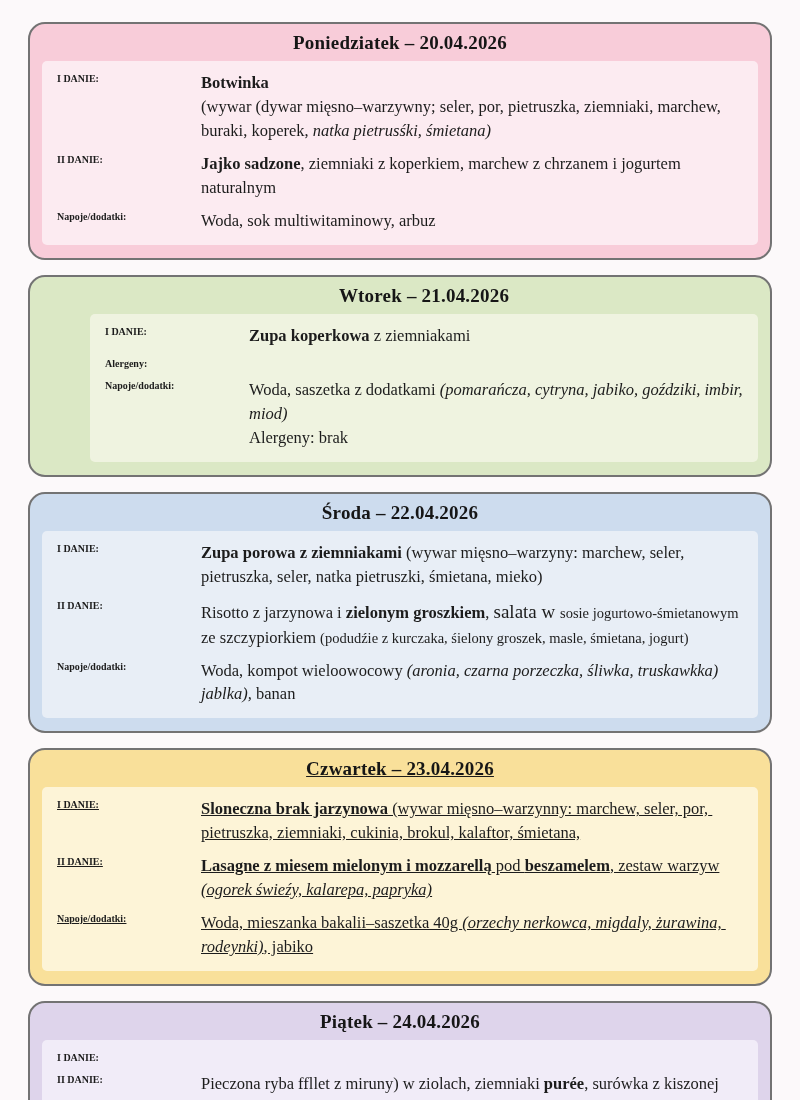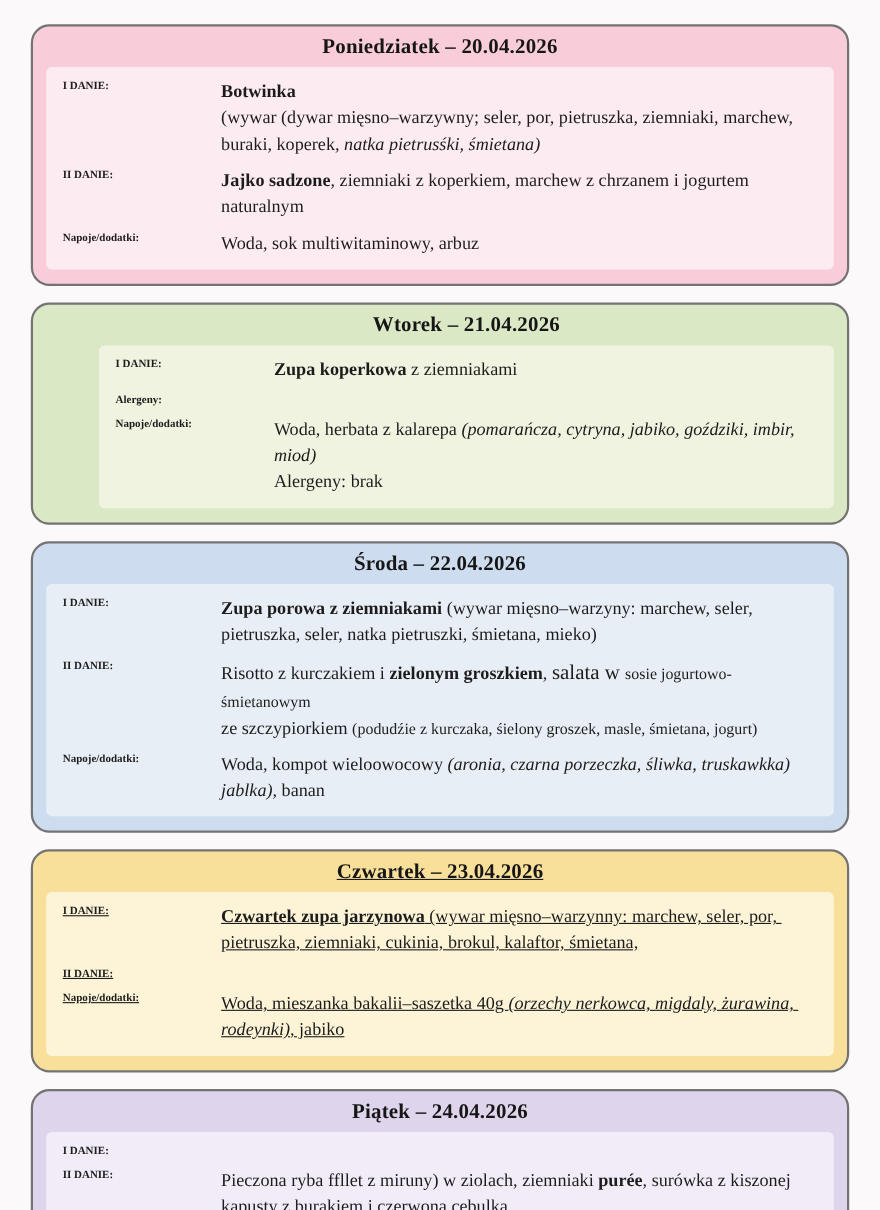--- a/index.html
+++ b/index.html
@@ -80,55 +80,57 @@
   <div class="card-panel" style="background: rgb(239, 243, 224);">
     <div class="menu-row">
       <div class="row-label">I DANIE:</div>
       <div class="row-content"><span class="seg-bold">Zupa koperkowa</span><span class="seg-normal"> z ziemniakami</span></div>
     </div>
     <div class="menu-row">
       <div class="row-label">Alergeny:</div>
     </div>
     <div class="menu-row">
       <div class="row-label">Napoje/dodatki:</div>
-      <div class="row-content"><span class="seg-normal">Woda, herbata z kalarepa </span><span class="seg-italic">(pomarańcza, cytryna, jabiko, goździki, imbir, miod)</span><span class="seg-normal">
+      <div class="row-content"><span class="seg-normal">Woda, saszetka z dodatkami </span><span class="seg-italic">(pomarańcza, cytryna, jabiko, goździki, imbir, miod)</span><span class="seg-normal">
 Alergeny: brak</span></div>
     </div>
   </div>
 </div>
 
 <div class="card" style="background: rgb(205, 220, 238);">
   <div class="card-title">Środa – 22.04.2026</div>
   <div class="card-panel" style="background: rgb(232, 238, 246);">
     <div class="menu-row">
       <div class="row-label">I DANIE:</div>
       <div class="row-content"><span class="seg-bold">Zupa porowa z ziemniakami</span><span class="seg-normal"> (wywar mięsno–warzyny: marchew, seler, pietruszka, seler, natka pietruszki, śmietana, mieko)</span></div>
     </div>
     <div class="menu-row">
       <div class="row-label">II DANIE:</div>
-      <div class="row-content"><span class="seg-normal">Risotto z kurczakiem i </span><span class="seg-bold">zielonym groszkiem</span><span class="seg-normal">, </span><span class="seg-small">salata w </span><span class="seg-small-italic">sosie jogurtowo-śmietanowym</span><span class="seg-normal">
+      <div class="row-content"><span class="seg-normal">Risotto z jarzynowa i </span><span class="seg-bold">zielonym groszkiem</span><span class="seg-normal">, </span><span class="seg-small">salata w </span><span class="seg-small-italic">sosie jogurtowo-śmietanowym</span><span class="seg-normal">
 ze szczypiorkiem </span><span class="seg-small-italic">(podudźie z kurczaka, śielony groszek, masle, śmietana, jogurt)</span></div>
     </div>
     <div class="menu-row">
       <div class="row-label">Napoje/dodatki:</div>
       <div class="row-content"><span class="seg-normal">Woda, kompot wieloowocowy </span><span class="seg-italic">(aronia, czarna porzeczka, śliwka, truskawkka)
 jablka),</span><span class="seg-normal"> banan</span></div>
     </div>
   </div>
 </div>
 
 <div class="card" style="background: rgb(249, 224, 154); text-decoration: underline;">
   <div class="card-title">Czwartek – 23.04.2026</div>
   <div class="card-panel" style="background: rgb(253, 244, 215);">
     <div class="menu-row">
       <div class="row-label">I DANIE:</div>
-      <div class="row-content"><span class="seg-bold">Czwartek zupa jarzynowa</span><span class="seg-normal"> (wywar mięsno–warzynny: marchew, seler, por, pietruszka, ziemniaki, cukinia, brokul, kalaftor, śmietana,</span></div>
+      <div class="row-content"><span class="seg-bold">Sloneczna brak jarzynowa</span><span class="seg-normal"> (wywar mięsno–warzynny: marchew, seler, por, pietruszka, ziemniaki, cukinia, brokul, kalaftor, śmietana,</span></div>
     </div>
     <div class="menu-row">
       <div class="row-label">II DANIE:</div>
+      <div class="row-content"><span class="seg-bold">Lasagne z miesem mielonym i mozzarellą</span><span class="seg-normal"> pod </span><span class="seg-bold">beszamelem</span><span class="seg-normal">, zestaw warzyw
+</span><span class="seg-italic">(ogorek świeźy, kalarepa, papryka)</span></div>
     </div>
     <div class="menu-row">
       <div class="row-label">Napoje/dodatki:</div>
       <div class="row-content"><span class="seg-normal">Woda, mieszanka bakalii–saszetka 40g </span><span class="seg-italic">(orzechy nerkowca, migdaly, żurawina, rodeynki)</span><span class="seg-normal">, jabiko</span></div>
     </div>
   </div>
 </div>
 
 <div class="card" style="background: rgb(222, 212, 235);">
   <div class="card-title">Piątek – 24.04.2026</div>

